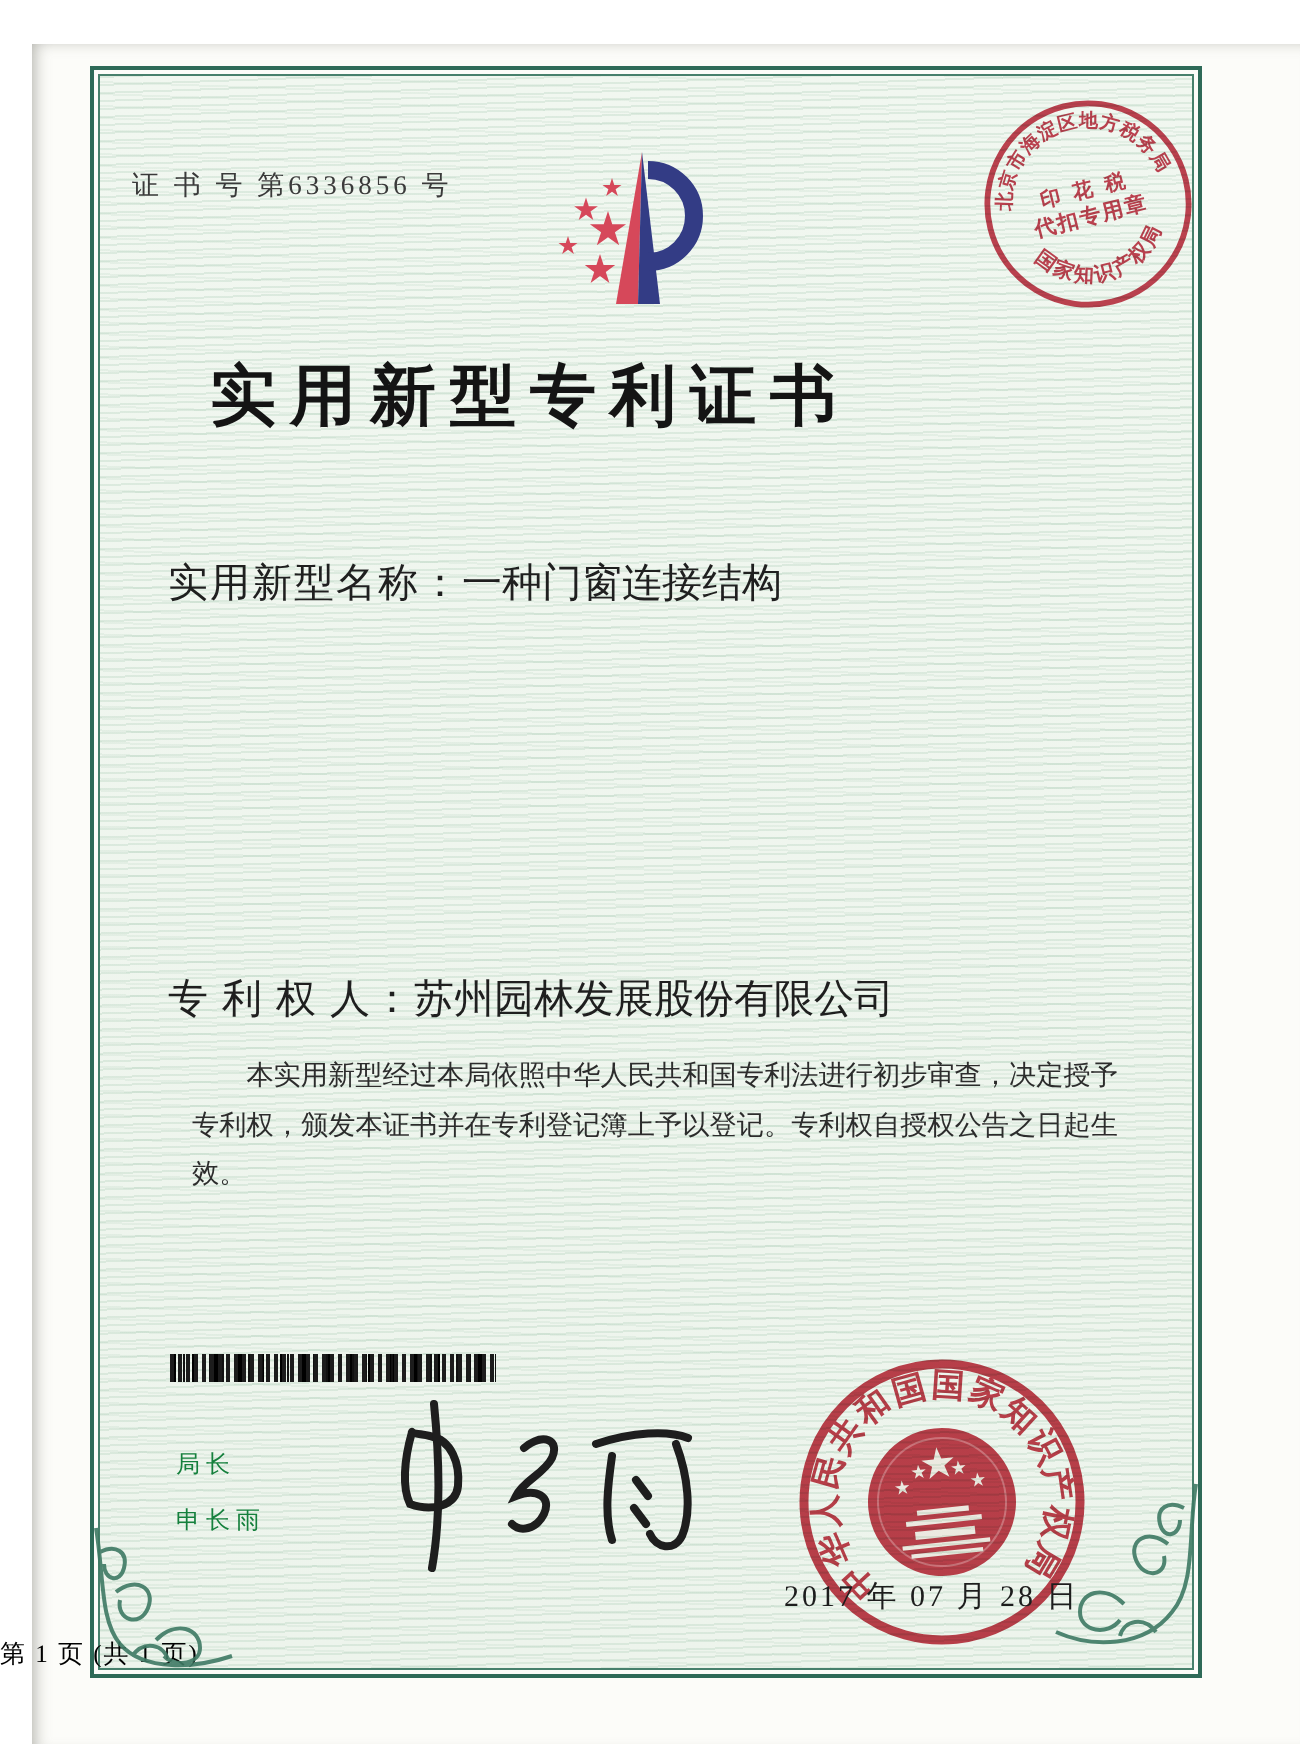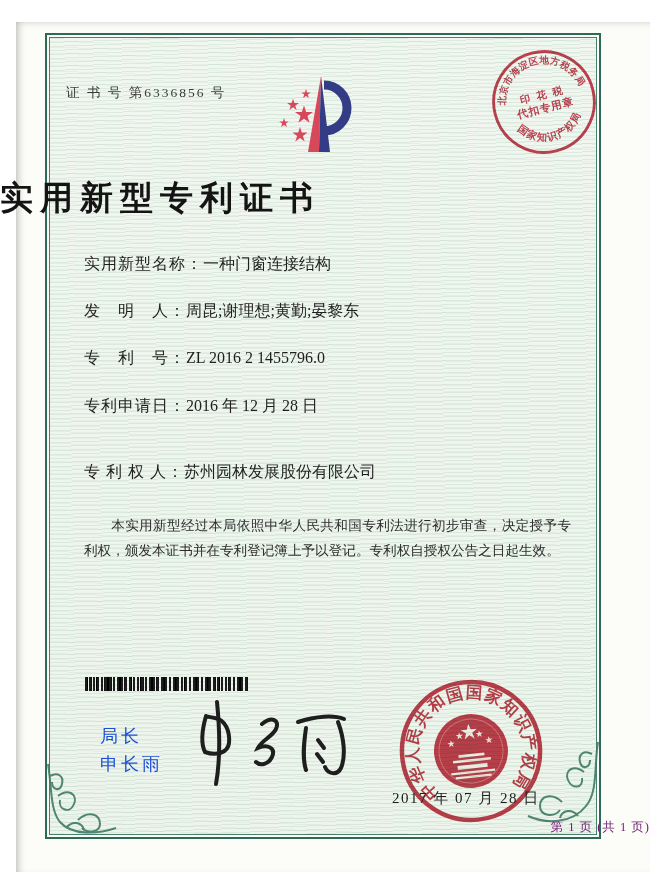--- a/index.html
+++ b/index.html
@@ -25,48 +25,48 @@
     position:absolute;inset:2px;border:1px solid #47806c;
     background:
       repeating-linear-gradient(178deg, rgba(137,184,154,.20) 0 1px, rgba(255,255,255,0) 1px 4px),
       repeating-linear-gradient(2deg, rgba(137,184,154,.12) 0 1px, rgba(255,255,255,0) 1px 6px),
       linear-gradient(#f1f7f0,#edf4ec);
   }
   .cert-no{
     left:66px;top:84px;font-size:13.5px;letter-spacing:2px;color:#3a3a3a;z-index:2;
   }
   .title{
-    left:0;width:530px;top:176px;
+    left:0;width:530px;top:176px;text-align:center;
     font-size:33px;font-weight:700;letter-spacing:7px;color:#141414;z-index:2;
   }
   .field{
-    left:84px;width:480px;font-size:16px;color:#1f1f1f;
-    white-space:nowrap;z-index:2;
+    left:84px;width:480px;font-size:20px;color:#1f1f1f;
+    white-space:nowrap;z-index:2;margin-top:24px;
   }
   .field .lab{letter-spacing:1px;}
   .body-text{
     left:84px;top:514px;width:487px;z-index:2;
     font-size:13.6px;line-height:24.7px;text-align:justify;color:#2c2c2c;
   }
-  .body-text p{margin:0;text-indent:2em;}
+  .body-text p{margin:12px;text-indent:2em;}
   .barcode{
     left:85px;top:677px;width:163px;height:14px;z-index:2;
     background:
       repeating-linear-gradient(90deg,#1c1c1c 0 2px,transparent 2px 4px),
       repeating-linear-gradient(90deg,#111 0 1px,transparent 1px 6.5px),
       repeating-linear-gradient(90deg,#000 0 3px,transparent 3px 11px);
   }
-  .director{left:100px;font-size:18px;letter-spacing:3px;color:#1d4ed8;z-index:2;}
+  .director{left:88px;font-size:12px;letter-spacing:3px;color:#15803d;z-index:2;}
   .sig{left:178px;top:696px;z-index:3;}
   .seal{mix-blend-mode:multiply;opacity:.95;z-index:5;}
   .tax-seal{left:484px;top:42px;width:120px;height:120px;transform:rotate(-14deg);}
   .main-seal{left:386px;top:666px;width:170px;height:170px;transform:rotate(-6deg);}
   .seal-text{font-weight:700;}
   .issue-date{left:392px;top:789px;font-size:15px;letter-spacing:1.5px;color:#1d1d1d;z-index:6;}
-  .footer{left:0;width:650px;top:819px;text-align:right;font-size:12.5px;letter-spacing:1px;color:#701a75;z-index:2;}
+  .footer{left:0;width:650px;top:819px;text-align:left;font-size:12.5px;letter-spacing:1px;color:#000000;z-index:2;}
   .ornament{z-index:3;}
   .orn-left{left:44px;top:762px;}
   .orn-right{left:462px;top:740px;}
 </style>
 </head>
 <body>
 
 <div class="stage">
 
   <div class="abs paper"></div>
@@ -108,29 +108,20 @@
     <text class="seal-text" x="62" y="72" text-anchor="middle" font-size="11" fill="#c2394a" letter-spacing="1">代扣专用章</text>
     <text class="seal-text" font-size="10.5" fill="#c2394a" letter-spacing="1">
       <textPath href="#taxBottom" startOffset="50%" text-anchor="middle">国家知识产权局</textPath>
     </text>
   </svg>
 
   <div class="abs title">实用新型专利证书</div>
 
   <div class="abs field" style="top:254px">
     <span class="lab">实用新型名称：</span><span>一种门窗连接结构</span>
-  </div>
-  <div class="abs field" style="top:301px">
-    <span class="lab">发　明　人：</span><span>周昆;谢理想;黄勤;晏黎东</span>
-  </div>
-  <div class="abs field" style="top:348px">
-    <span class="lab">专　利　号：</span><span>ZL 2016 2 1455796.0</span>
-  </div>
-  <div class="abs field" style="top:396px">
-    <span class="lab">专利申请日：</span><span>2016 年 12 月 28 日</span>
   </div>
   <div class="abs field" style="top:462px">
     <span class="lab">专 利 权 人：</span><span>苏州园林发展股份有限公司</span>
   </div>
 
   <div class="abs body-text">
     <p>本实用新型经过本局依照中华人民共和国专利法进行初步审查，决定授予专利权，颁发本证书并在专利登记簿上予以登记。专利权自授权公告之日起生效。</p>
   </div>
 
   <div class="abs barcode"></div>

